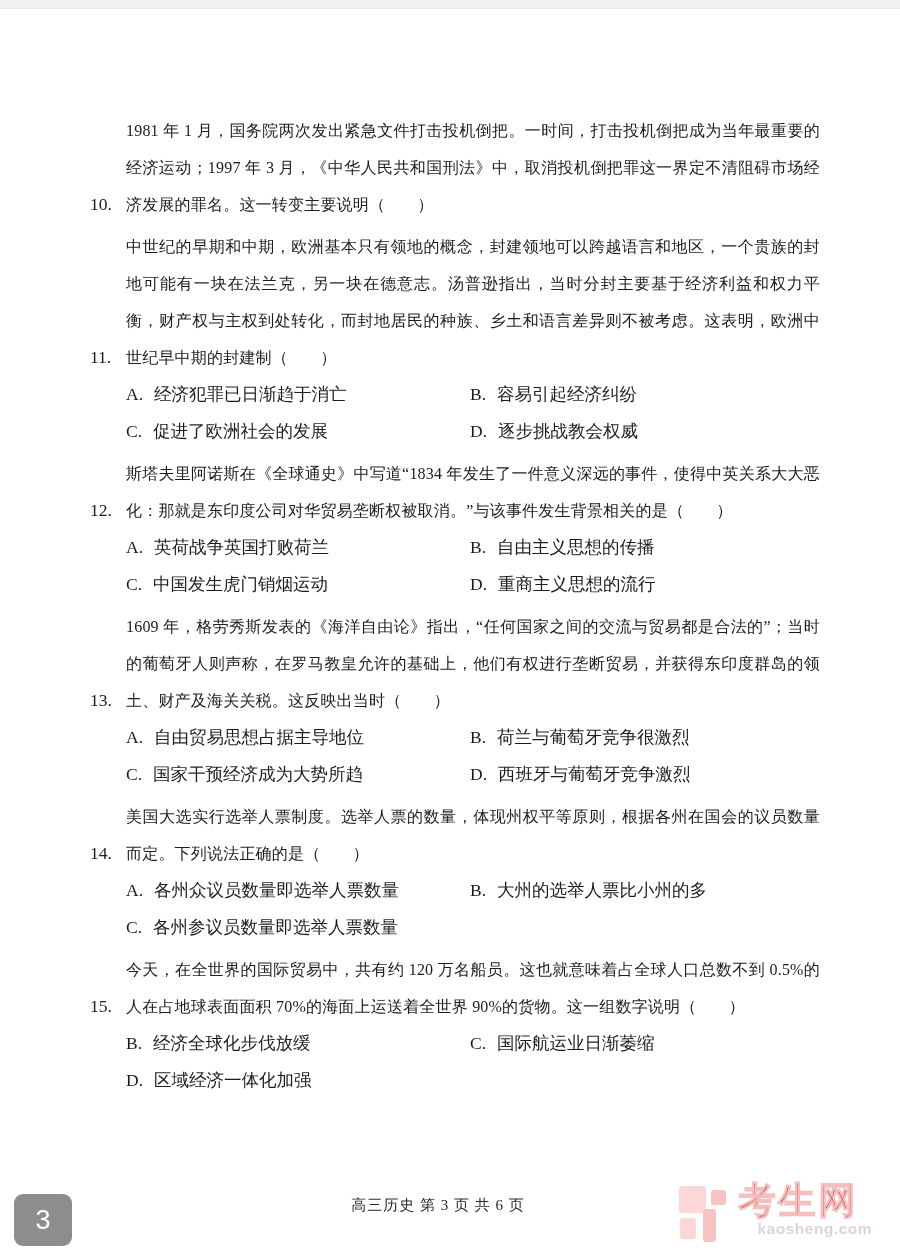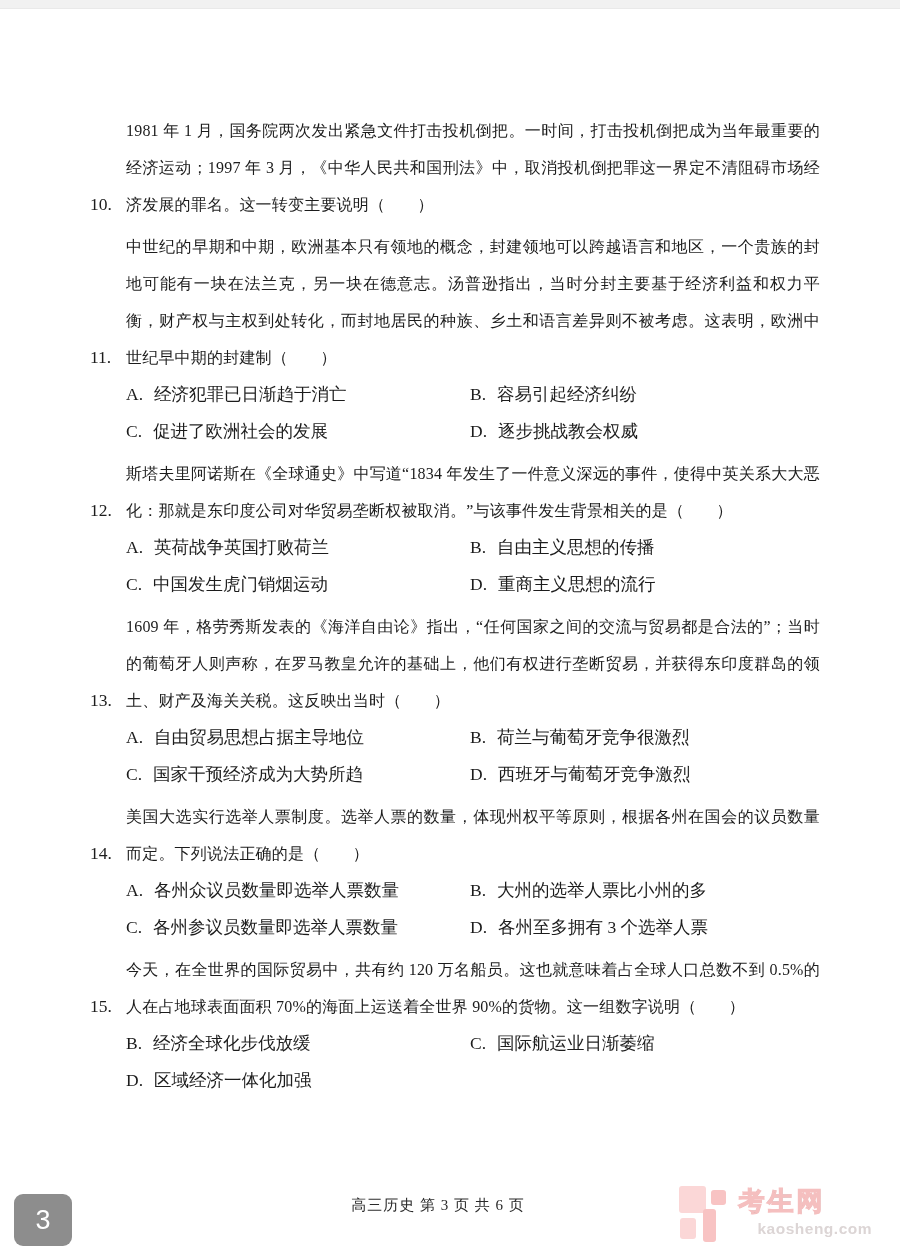--- a/index.html
+++ b/index.html
@@ -59,22 +59,22 @@
     display:flex; align-items:flex-start;
   }
   .logo-mark { position:relative; width:52px; height:62px; margin-right:7px; }
   .logo-mark i { position:absolute; display:block; border-radius:3px; }
   .logo-mark .b1 { left:0;  top:3;    width:27px; height:27px; background:#fbd7d7; top:3px; }
   .logo-mark .b2 { left:32px; top:7px;  width:15px; height:15px; background:#f8c3c3; }
   .logo-mark .b3 { left:1px;  top:35px; width:16px; height:21px; background:#fbd7d7; }
   .logo-mark .b4 { left:24px; top:26px; width:13px; height:33px; background:#f8c3c3; }
   .logo-cn {
     font-family:"Liberation Sans","DejaVu Sans",sans-serif;
-    font-size:26px; font-weight:bold; line-height:36px;
-    color:#0f766e; -webkit-text-stroke:1.2px #f5bfbf;
+    font-size:37px; font-weight:bold; line-height:36px;
+    color:#b91c1c; -webkit-text-stroke:1.2px #f5bfbf;
     letter-spacing:3px;
   }
   .logo-en {
     font-family:"Liberation Sans","DejaVu Sans",sans-serif;
     font-size:15.5px; font-weight:bold; line-height:20px;
     color:#dcd5d5; letter-spacing:0.5px;padding-left:19px;
   }
 </style>
 </head>
 <body>
@@ -172,23 +172,20 @@
   </div>
 
   <div class="option">
     <span class="opt-label">B.</span><span class="opt-text">大州的选举人票比小州的多</span>
   </div>
 
   <div class="option">
     <span class="opt-label">C.</span><span class="opt-text">各州参议员数量即选举人票数量</span>
   </div>
 
-  <div class="option">
-    <span class="opt-label">D.</span><span class="opt-text">各州至多拥有 3 个选举人票</span>
-  </div>
 </div>
   </section>
 
   <section class="question">
     <div class="stem-row">
       <span class="qnum">15.</span>
       <p class="stem">今天，在全世界的国际贸易中，共有约 120 万名船员。这也就意味着占全球人口总数不到 0.5%的人在占地球表面面积 70%的海面上运送着全世界 90%的货物。这一组数字说明（　　）</p>
     </div>
     <div class="options">
 

